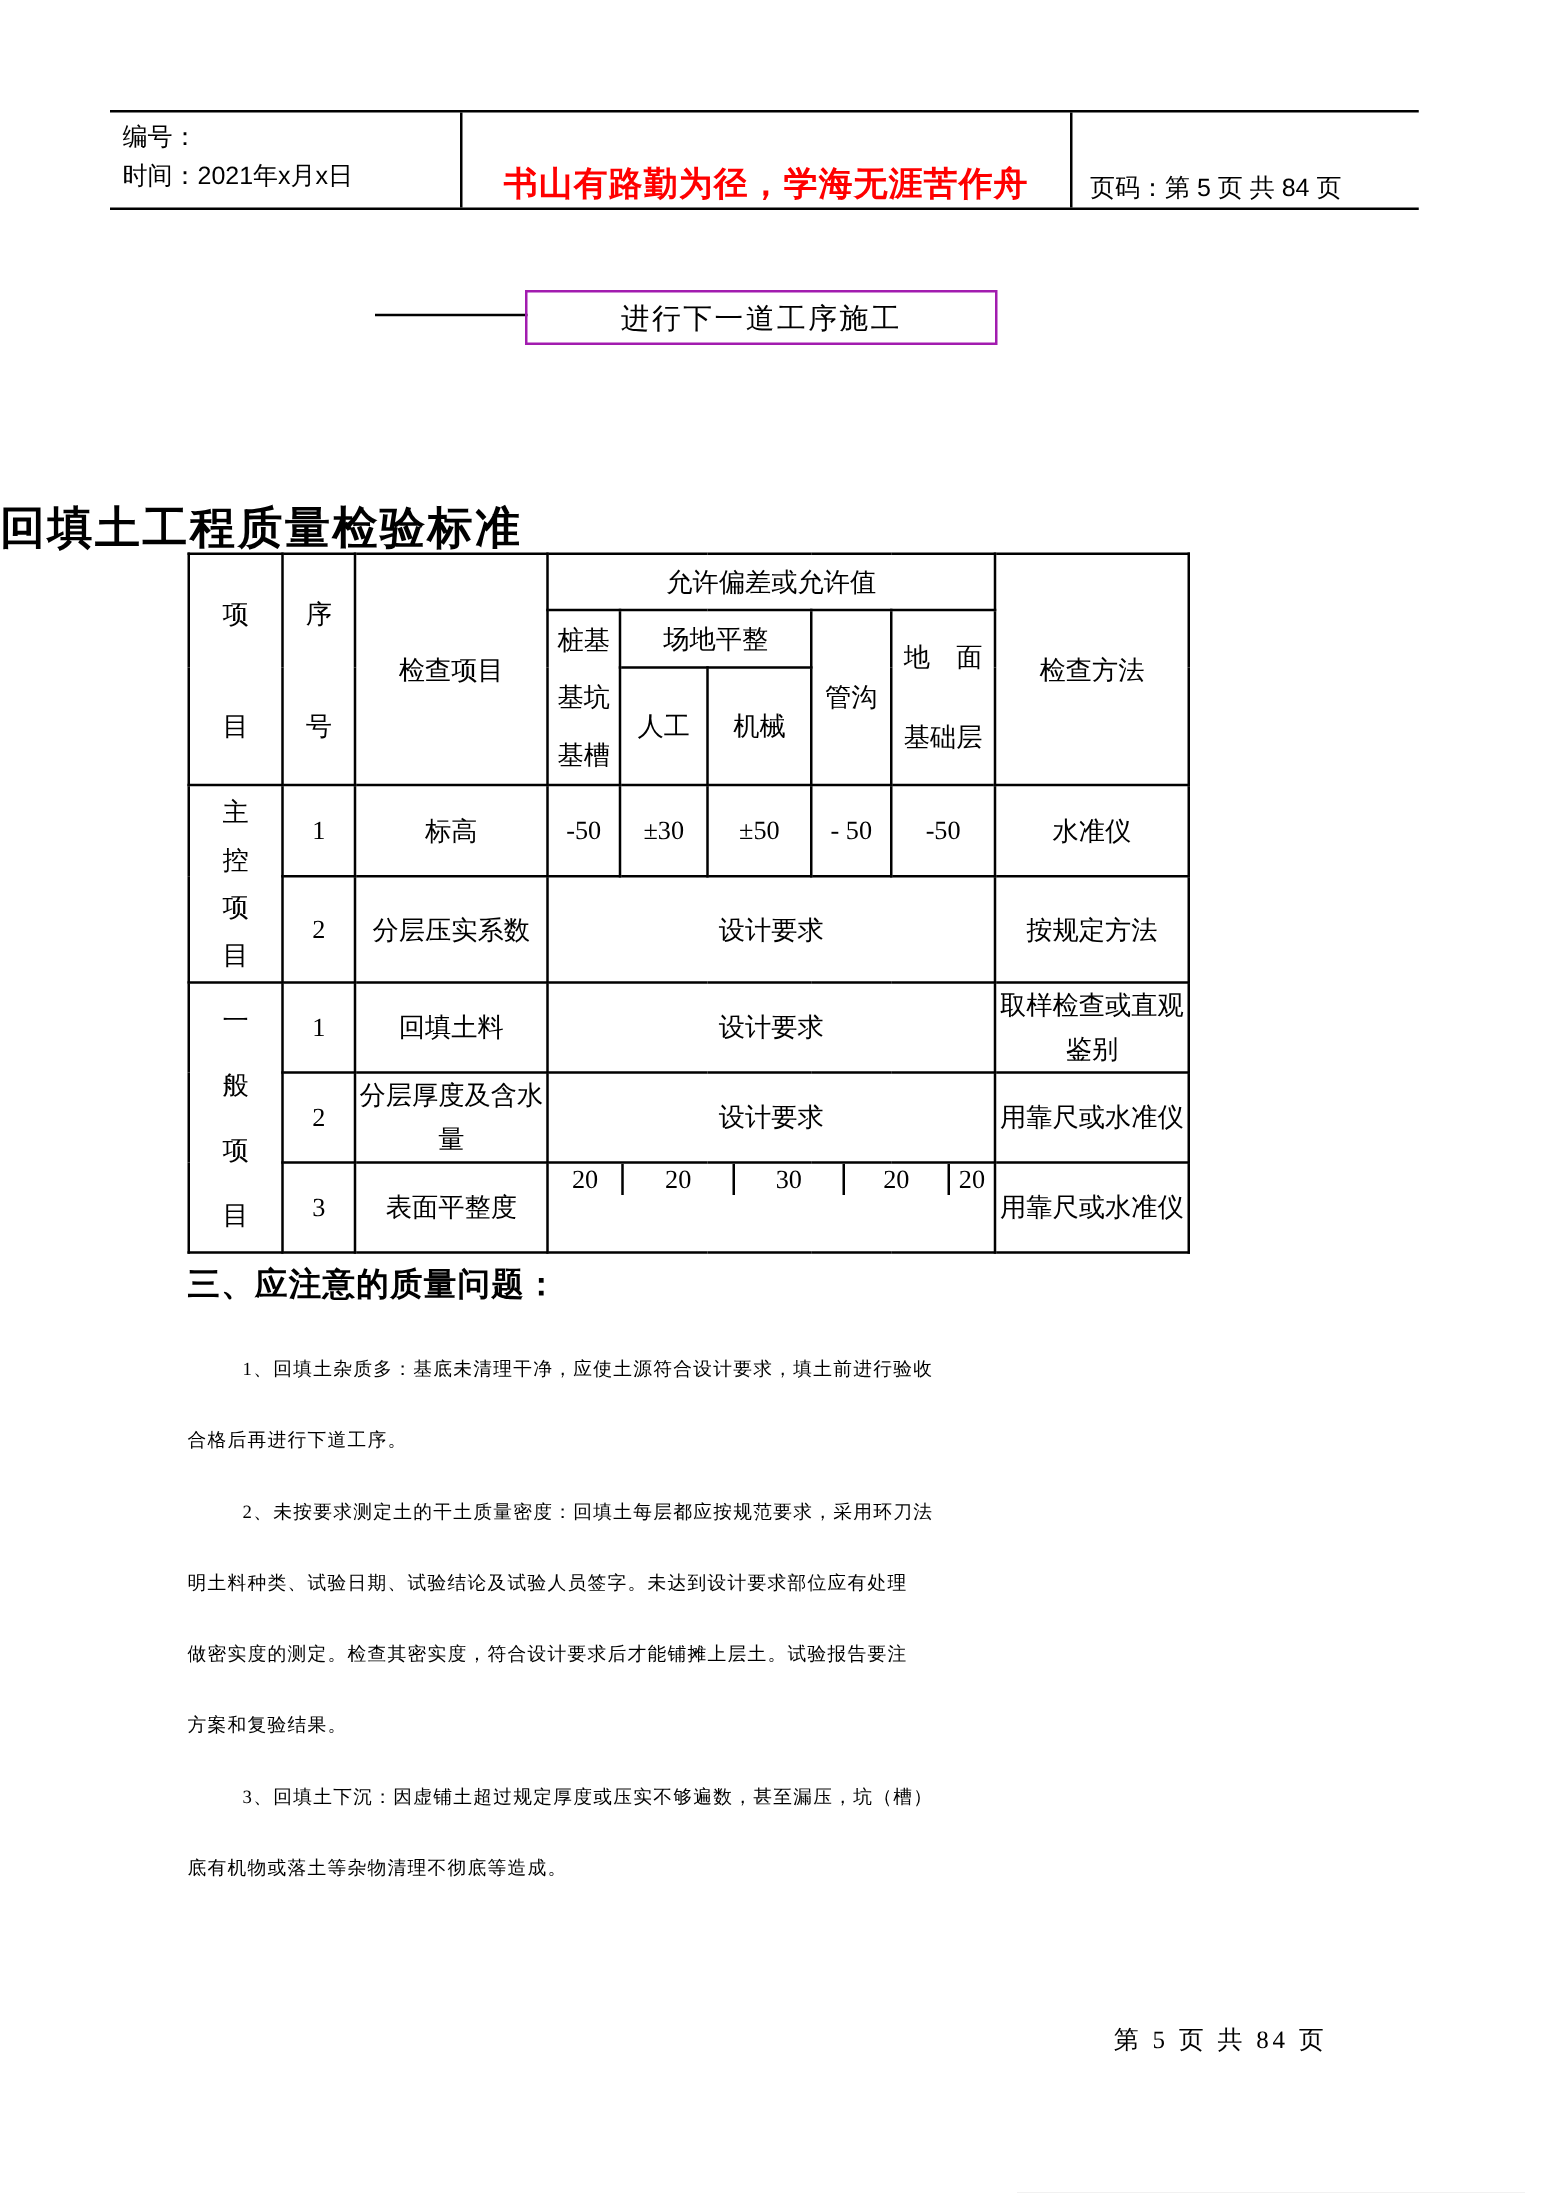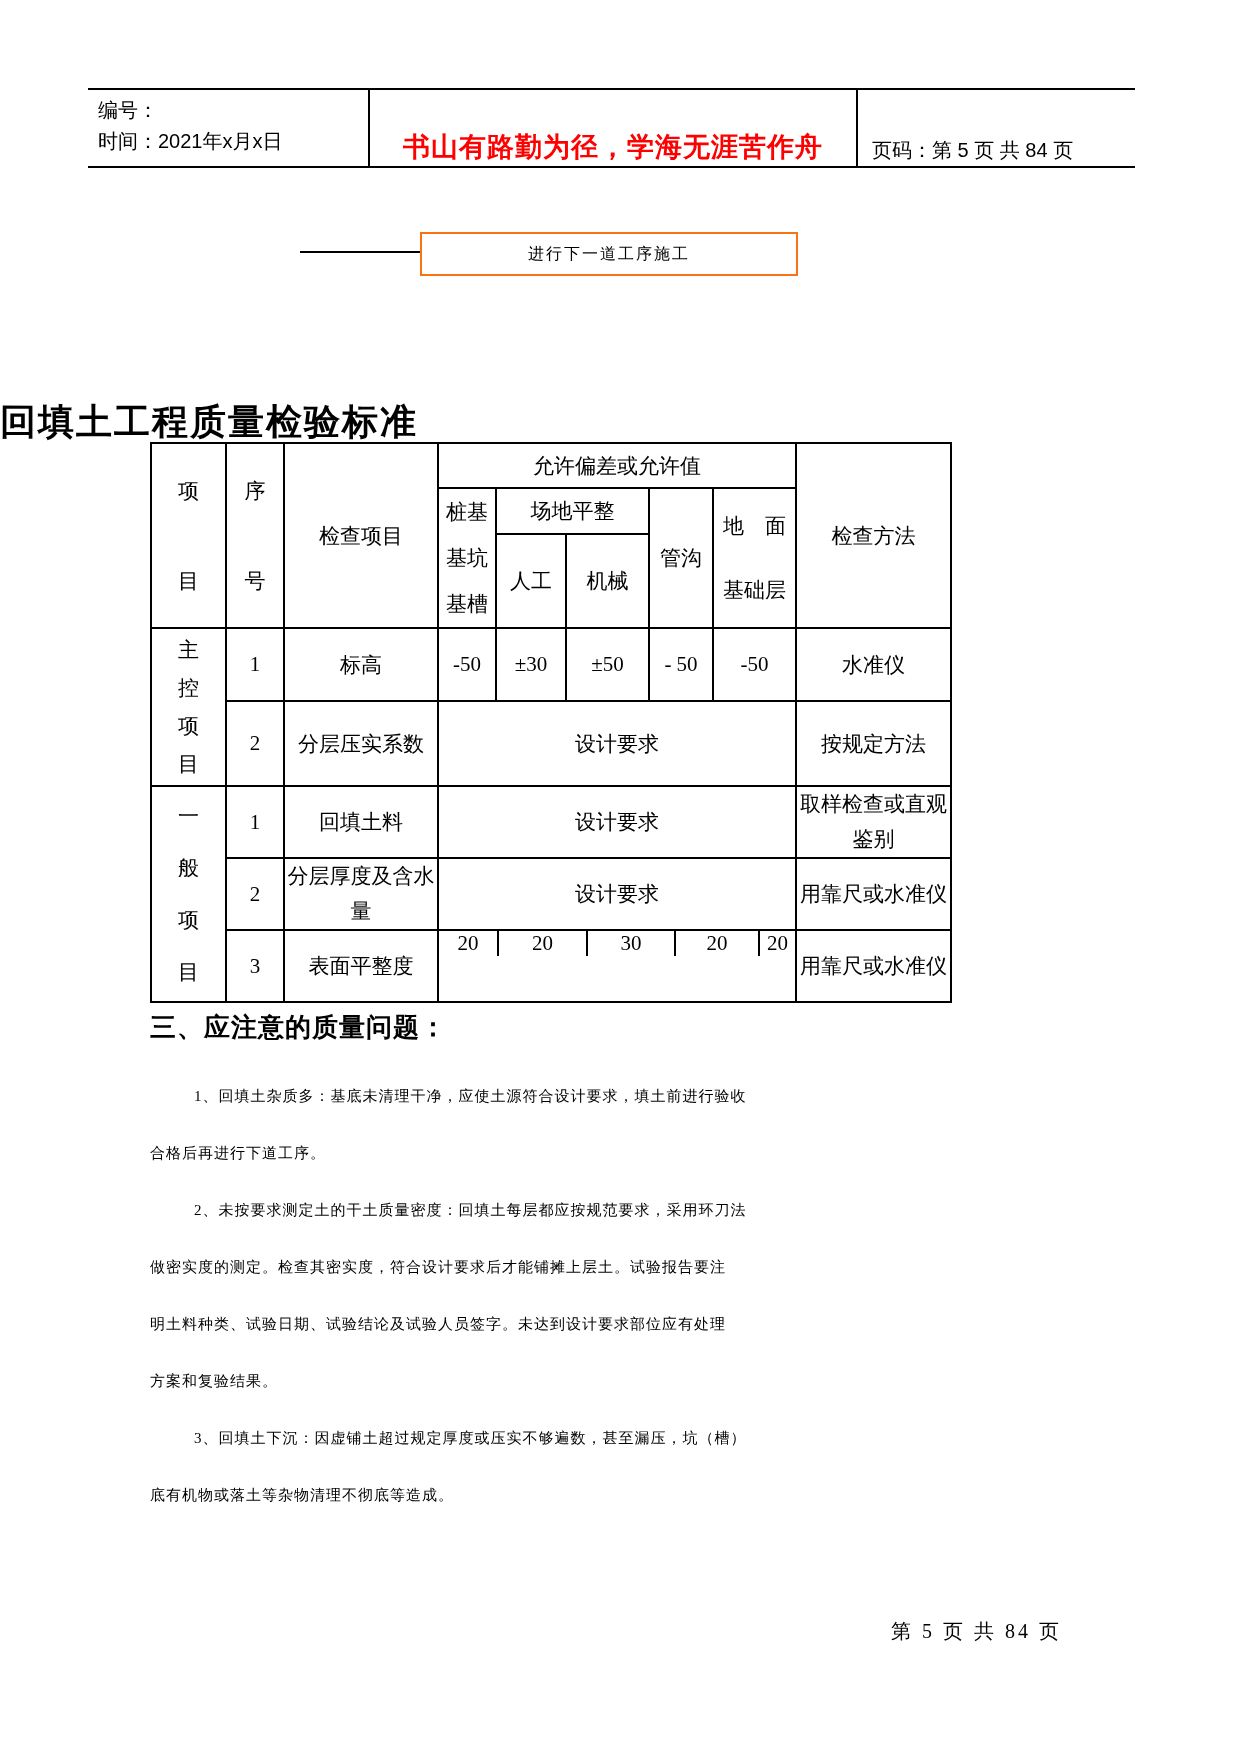--- a/index.html
+++ b/index.html
@@ -60,24 +60,24 @@
   .flow-line {
     position: absolute;
     left: 300px; top: 251px;
     width: 122px; height: 2px;
     background: #000;
   }
   .flow-box {
     position: absolute;
     left: 420px; top: 232px;
     width: 378px; height: 44px;
-    border: 2px solid #f97316;
+    border: 2px solid #a21caf;
     box-sizing: border-box;
     display: flex; align-items: center; justify-content: center;
-    font-size: 16px;
+    font-size: 23px;
     letter-spacing: 2px;
   }
 
   
   .doc-title {
     position: absolute;
     left: 0; top: 398px;
     width: 100%;
     text-align: left;
     font-size: 36px;
@@ -273,22 +273,22 @@
     </tr>
   </tbody>
     </table>
 
   <div class="section-heading">三、应注意的质量问题：</div>
 
   <div class="body-text">
     <div class="body-line indent">1、回填土杂质多：基底未清理干净，应使土源符合设计要求，填土前进行验收</div>
     <div class="body-line">合格后再进行下道工序。</div>
     <div class="body-line indent">2、未按要求测定土的干土质量密度：回填土每层都应按规范要求，采用环刀法</div>
+    <div class="body-line">明土料种类、试验日期、试验结论及试验人员签字。未达到设计要求部位应有处理</div>
     <div class="body-line">做密实度的测定。检查其密实度，符合设计要求后才能铺摊上层土。试验报告要注</div>
-    <div class="body-line">明土料种类、试验日期、试验结论及试验人员签字。未达到设计要求部位应有处理</div>
     <div class="body-line">方案和复验结果。</div>
     <div class="body-line indent">3、回填土下沉：因虚铺土超过规定厚度或压实不够遍数，甚至漏压，坑（槽）</div>
     <div class="body-line">底有机物或落土等杂物清理不彻底等造成。</div>
   </div>
 
   <div class="pg-footer">
     <span>第 5 页 共 84 页</span>
   </div>
 
 </div>

